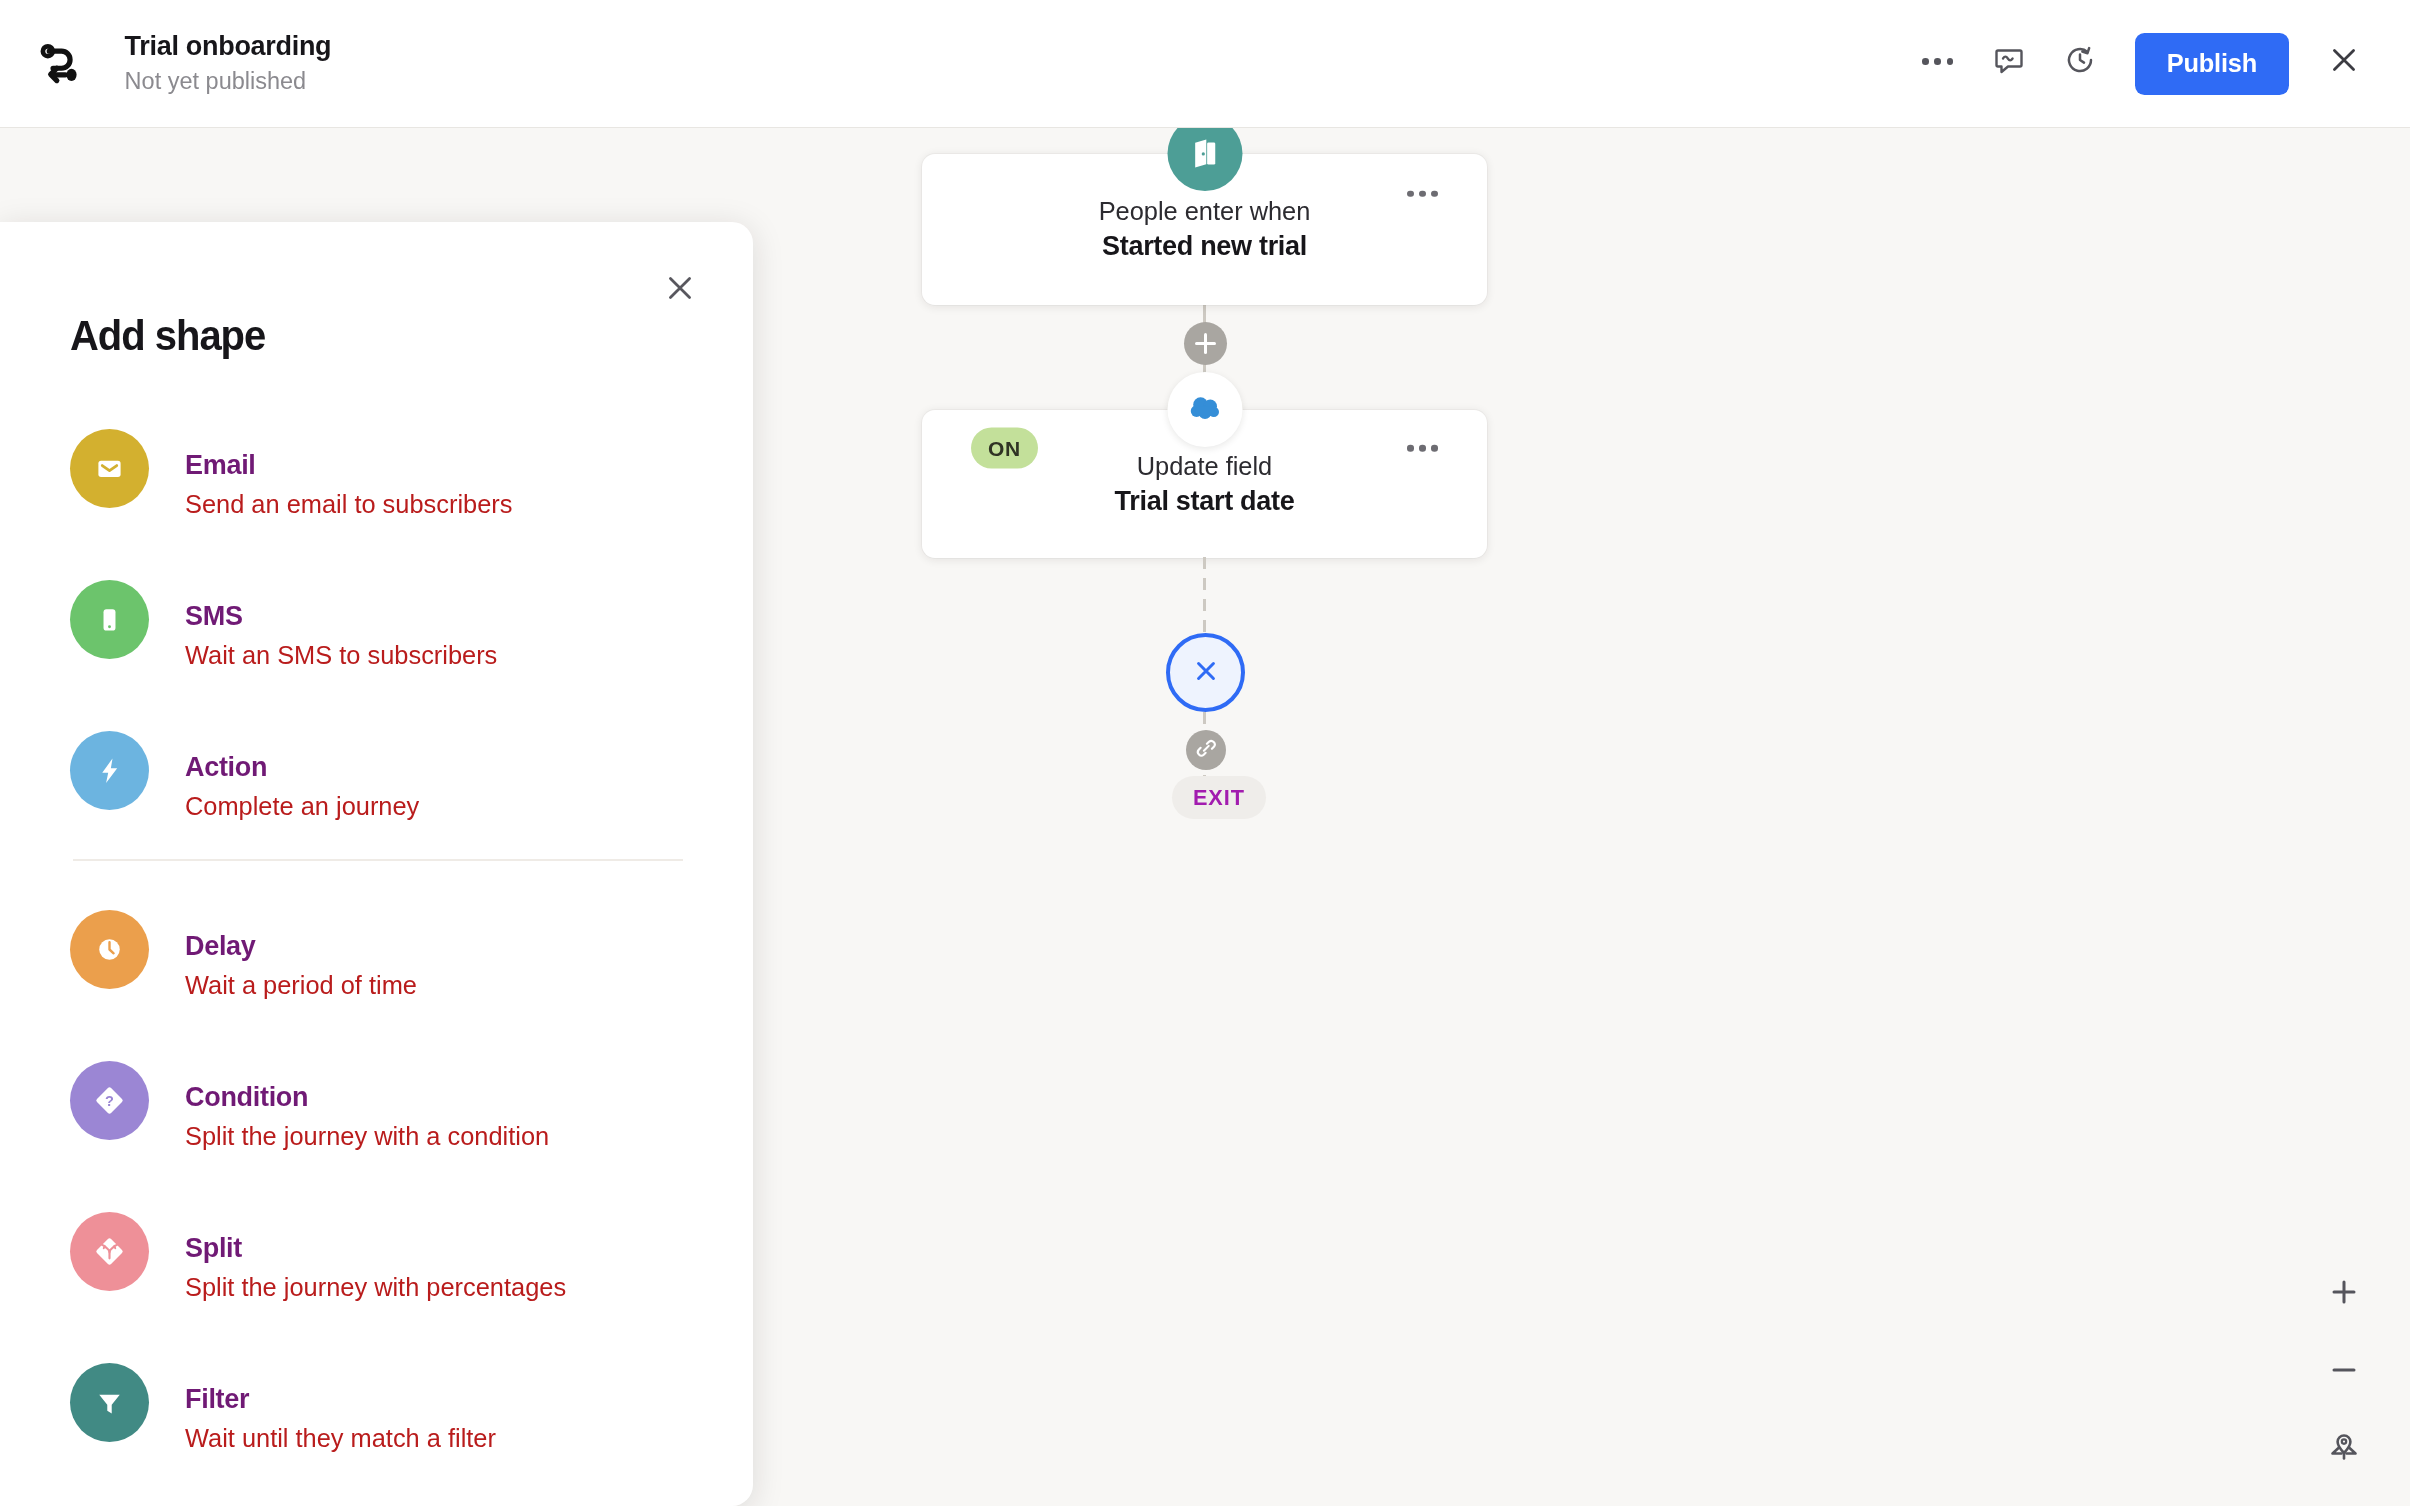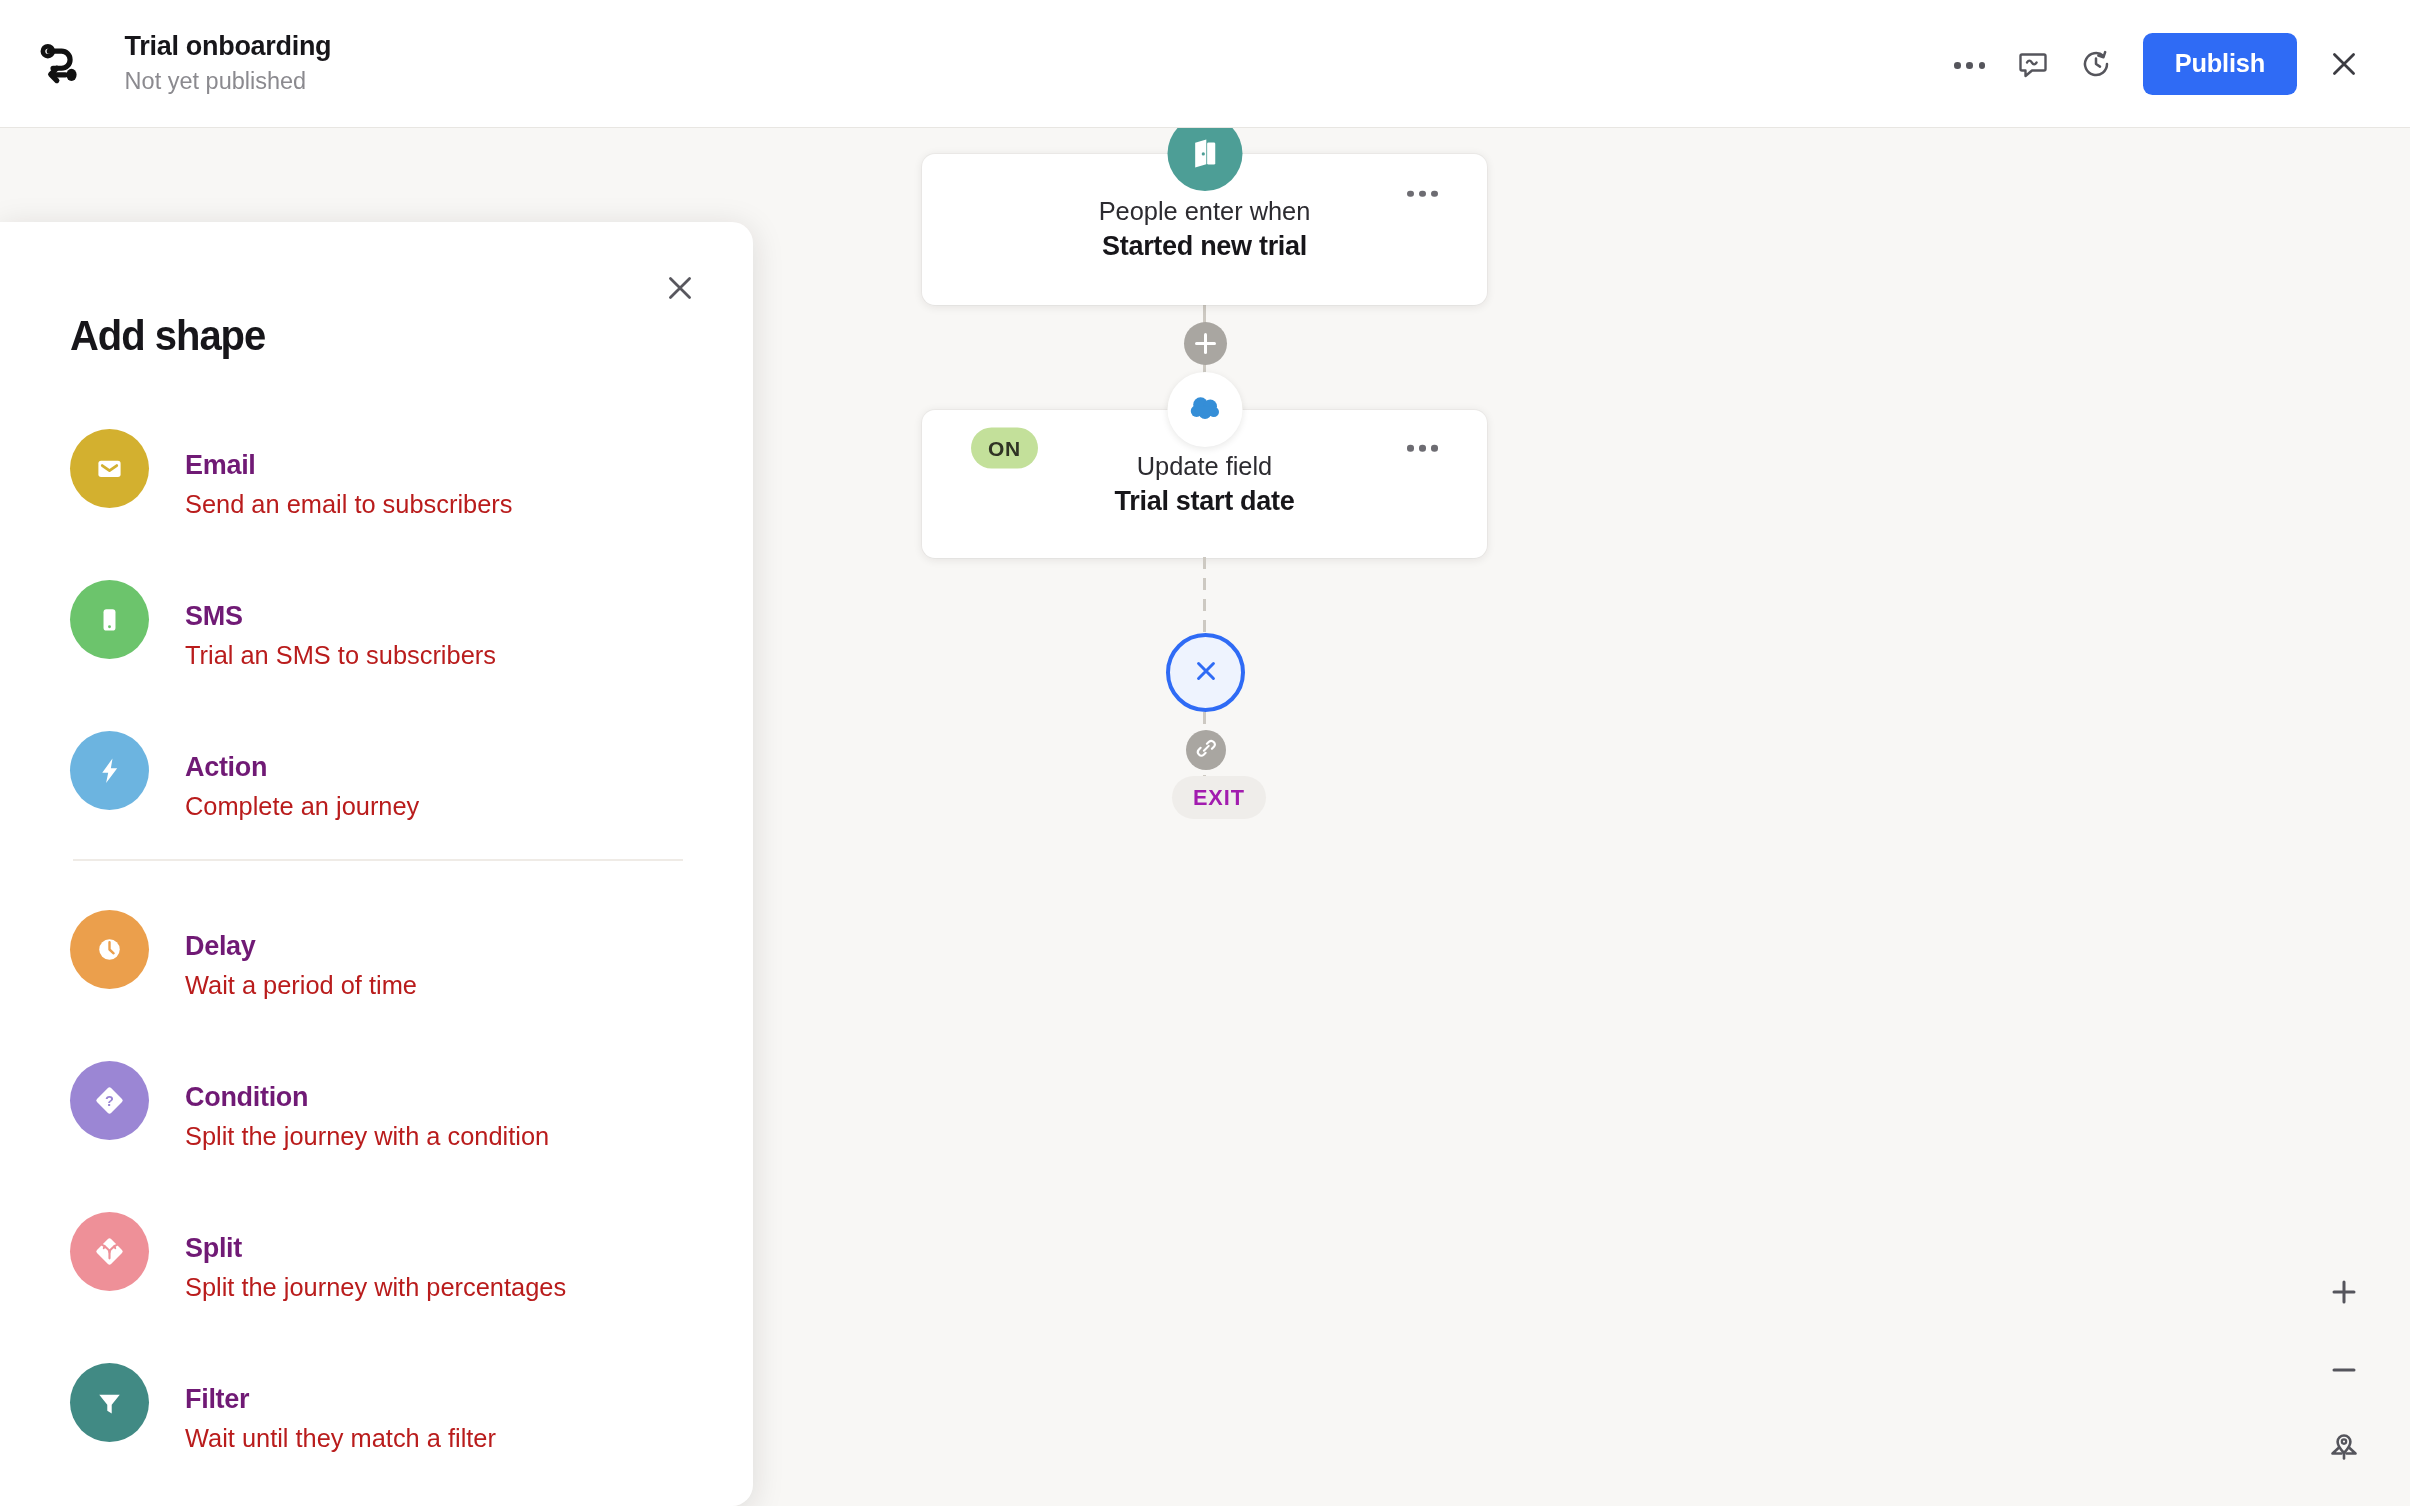--- a/index.html
+++ b/index.html
@@ -24,22 +24,22 @@
   .journey-glyph { width: 53px; height: 53px; margin-right: 22.6px; flex: 0 0 auto; }
   .title-block { display: flex; flex-direction: column; justify-content: center; }
   .journey-title {
     font-size: 27px; font-weight: bold; color: #17161a;
     letter-spacing: -0.3px; line-height: 1.15;
   }
   .journey-sub {
     font-size: 23.5px; color: #8b8a8f; line-height: 1.3; margin-top: 3.8px;
   }
   .topbar-right {
-    margin-left: auto; display: flex; align-items: flex-end;
-    padding-right: 38px; gap: 5px;
+    margin-left: auto; display: flex; align-items: flex-start;
+    padding-right: 38px; gap: 13px;
   }
   .icon-btn {
     width: 58px; height: 58px; border-radius: 9.4px;
     display: flex; align-items: center; justify-content: center;
     background: transparent; border: none; cursor: pointer;
   }
   .dots-h { display: flex; gap: 5.6px; align-items: center; }
   .dots-h i { width: 6.6px; height: 6.6px; border-radius: 50%; background: #55555c; display:block; }
   .publish-btn {
     background: #2f6bf5; color: #fff;
@@ -381,21 +381,21 @@
 
     <div class="shape-item">
       <div class="shape-icon" style="background:#6cc46c;">
         <svg viewBox="0 0 48 48" width="41" height="41" aria-hidden="true">
           <rect x="17" y="12" width="14" height="25" rx="3.4" fill="#ffffff"></rect>
           <circle cx="24" cy="32.5" r="1.7" fill="#6cc46c"></circle>
         </svg>
       </div>
       <div class="shape-text">
         <div class="shape-name">SMS</div>
-        <div class="shape-desc">Trial an SMS to subscribers</div>
+        <div class="shape-desc">Wait an SMS to subscribers</div>
       </div>
     </div>
 
     <div class="shape-item">
       <div class="shape-icon" style="background:#6cb4e0;">
         <svg viewBox="0 0 48 48" width="41" height="41" aria-hidden="true">
           <path d="M27.5 10 L15.5 26.5 h7 L20 38.5 L33 21.5 h-7.4 z" fill="#ffffff"></path>
         </svg>
       </div>
       <div class="shape-text">

